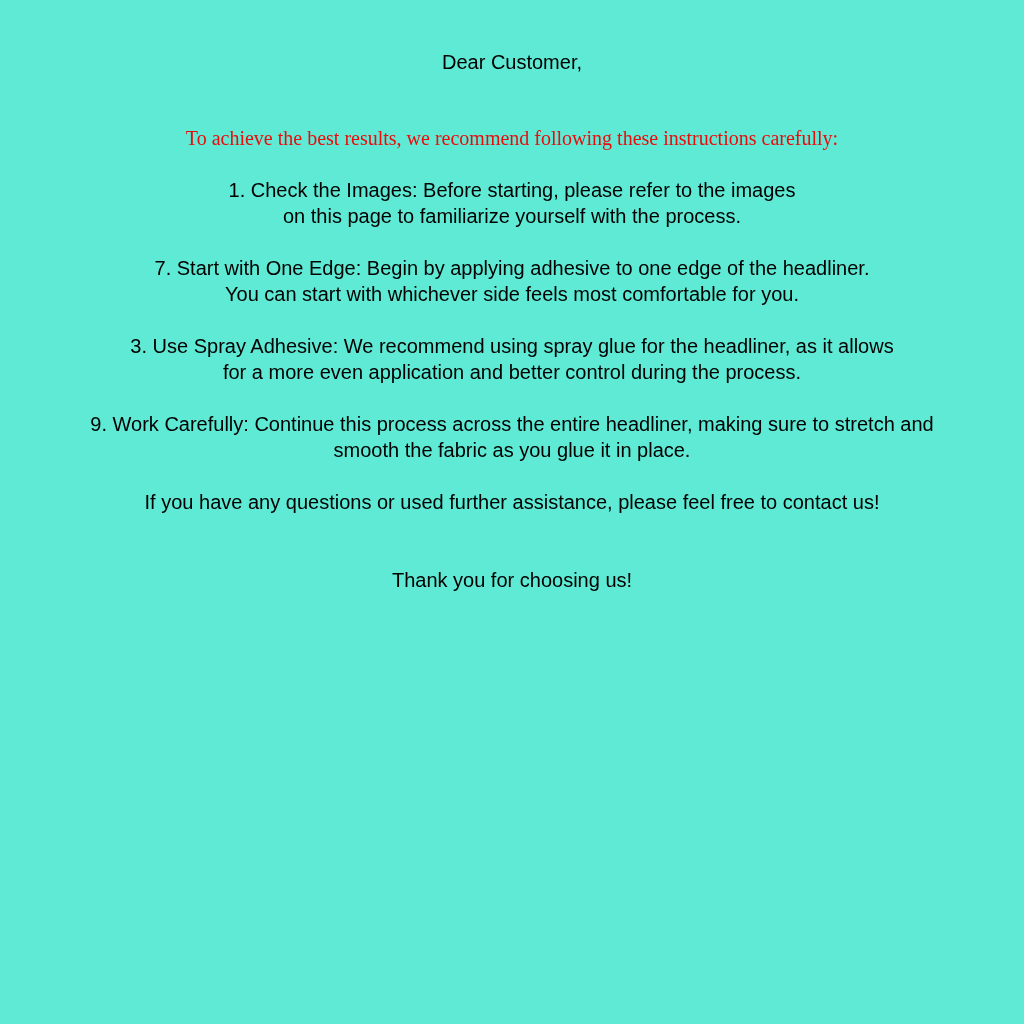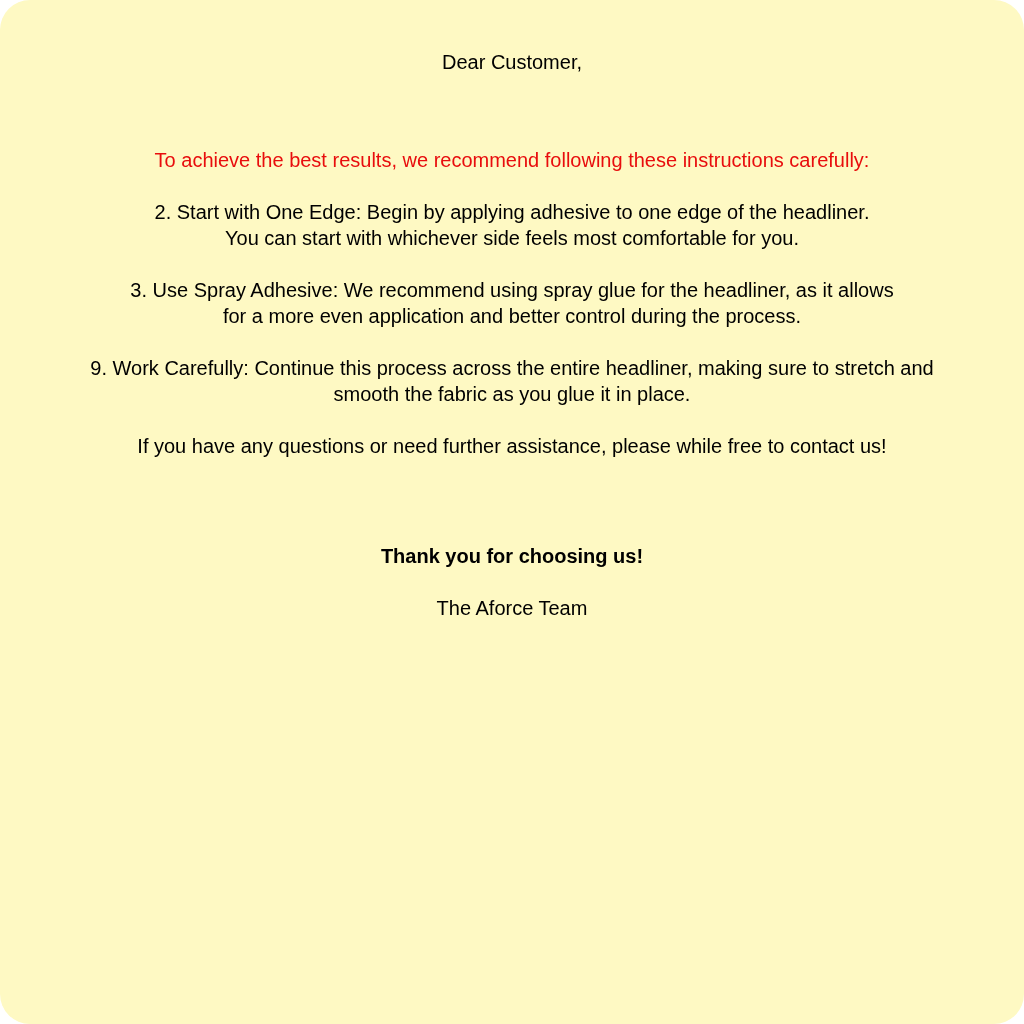--- a/index.html
+++ b/index.html
@@ -22,47 +22,48 @@
     overflow: hidden;
   }
   .page p {
     margin: 26px 0 0 0;
     white-space: pre-line; 
   }
   .page p.salutation {
     margin-top: 0;
   }
   .page p.highlight {
-    margin-top: 72px;
+    margin-top: 50px;
     color: var(--accent-red, #e80d0d);
+    font-family: Liberation Serif, serif;
   }
   .page p.thanks {
-    margin-top: 84px;
-    font-weight: bold;
+    margin-top: 52px;
   }
 </style>
 </head>
 <body>
 
-<div class="page" style="--accent-red: #e80d0d; color: rgb(0, 0, 0); background: #fef9c3; border-radius: 30px;">
+<div class="page" style="--accent-red: #e80d0d; color: rgb(0, 0, 0); background: #5eead4;">
   <p class="salutation">Dear Customer,</p>
 
 
   <p class="highlight">To achieve the best results, we recommend following these instructions carefully:</p>
 
+  <p>1. Check the Images: Before starting, please refer to the images
+on this page to familiarize yourself with the process.</p>
 
-  <p>2. Start with One Edge: Begin by applying adhesive to one edge of the headliner.
+  <p>7. Start with One Edge: Begin by applying adhesive to one edge of the headliner.
 You can start with whichever side feels most comfortable for you.</p>
 
   <p>3. Use Spray Adhesive: We recommend using spray glue for the headliner, as it allows
 for a more even application and better control during the process.</p>
 
 
   <p>9. Work Carefully: Continue this process across the entire headliner, making sure to stretch and
 smooth the fabric as you glue it in place.</p>
 
 
-  <p>If you have any questions or need further assistance, please while free to contact us!</p>
+  <p>If you have any questions or used further assistance, please feel free to contact us!</p>
 
   <p class="thanks">Thank you for choosing us!</p>
 
-  <p>The Aforce Team</p>
 </div>
 
 </body></html>

